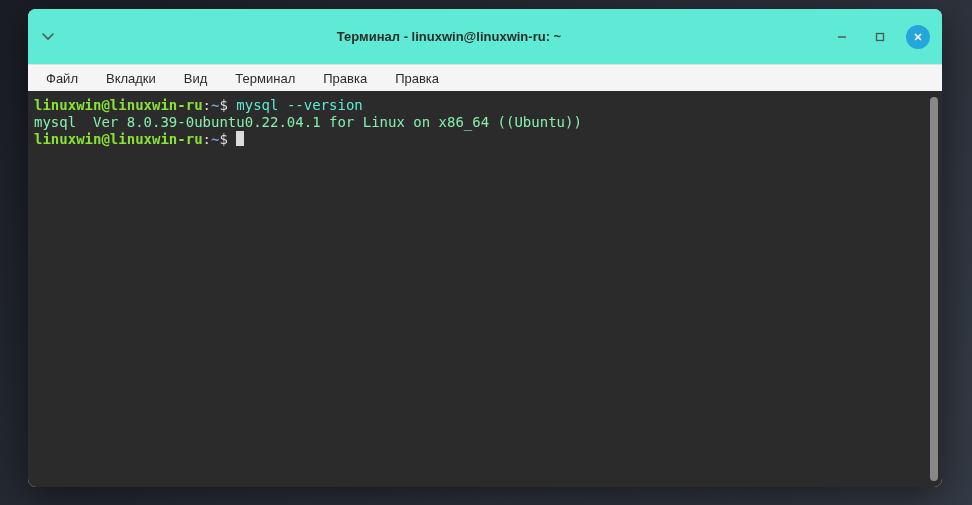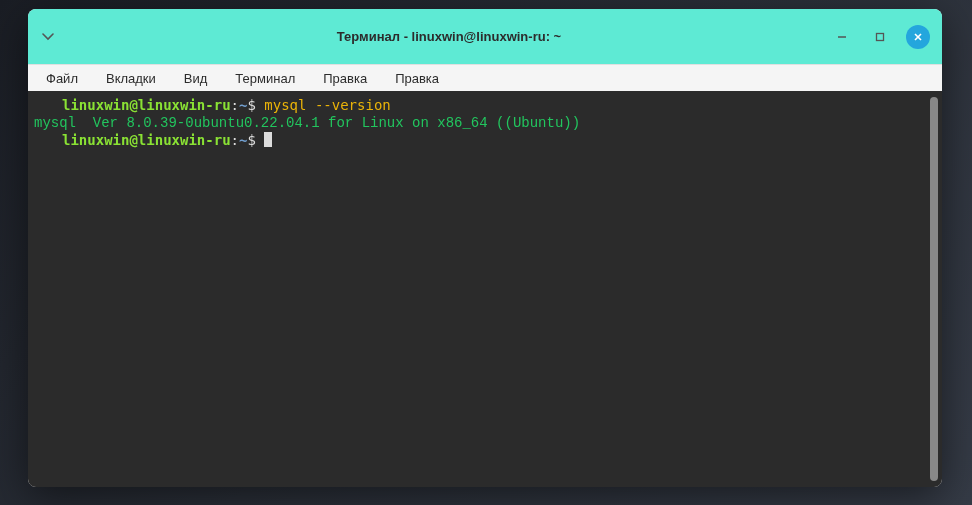--- a/index.html
+++ b/index.html
@@ -101,25 +101,25 @@
   }
   .term-scrollbar {
     position: absolute;
     right: 4px;
     top: 6px;
     width: 8px;
     height: calc(100% - 12px);
     background: #888;
     border-radius: 4px;
   }
-  .prompt-user { color: #8ae234; font-weight: bold; margin-left: 28px; }
+  .prompt-user { color: #8ae234; font-weight: bold; }
   .prompt-path { color: #729fcf; font-weight: bold; }
   .prompt-sep { color: #dcdcdc; }
-  .cmd { color: #eab308; margin-top: 8px; }
-  .output { color: #22c55e; font-family: Liberation Mono, monospace; }
+  .cmd { color: #5eead4; margin-top: 8px; }
+  .output { color: #86efac; }
   .cursor {
     display: inline-block;
     width: 8px;
     height: 15px;
     background: #dcdcdc;
     vertical-align: text-bottom;
     margin-bottom: 1px;
   }
 </style>
 </head>

